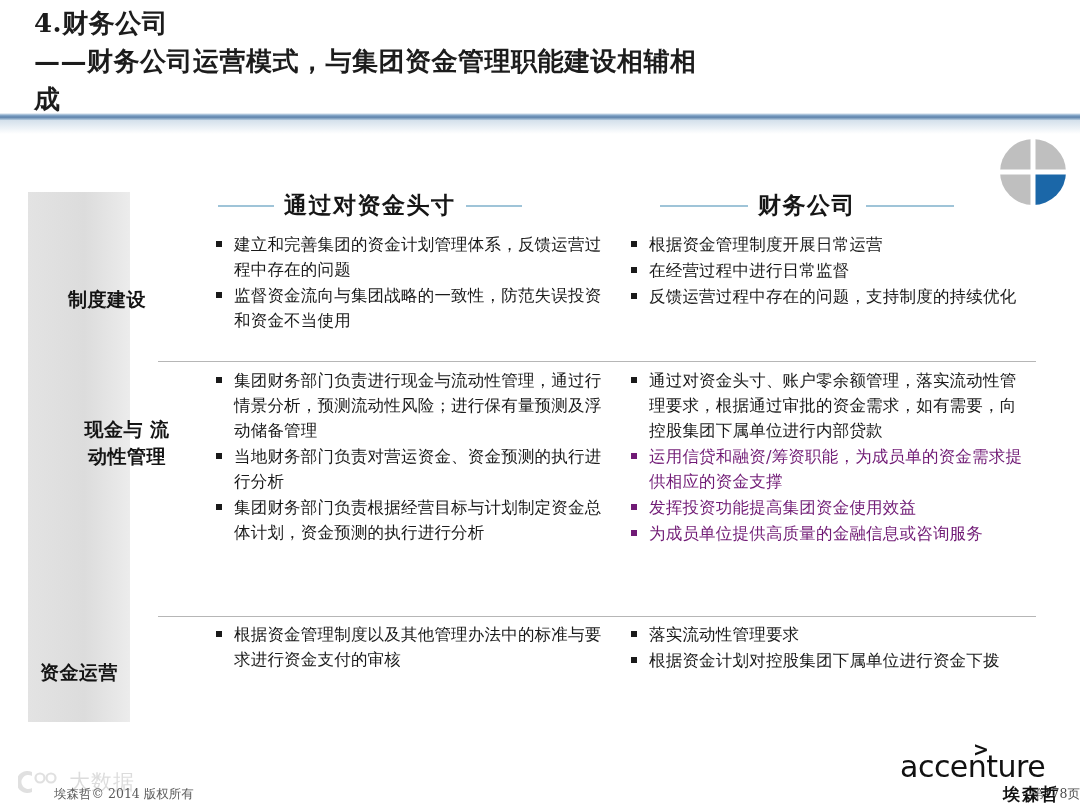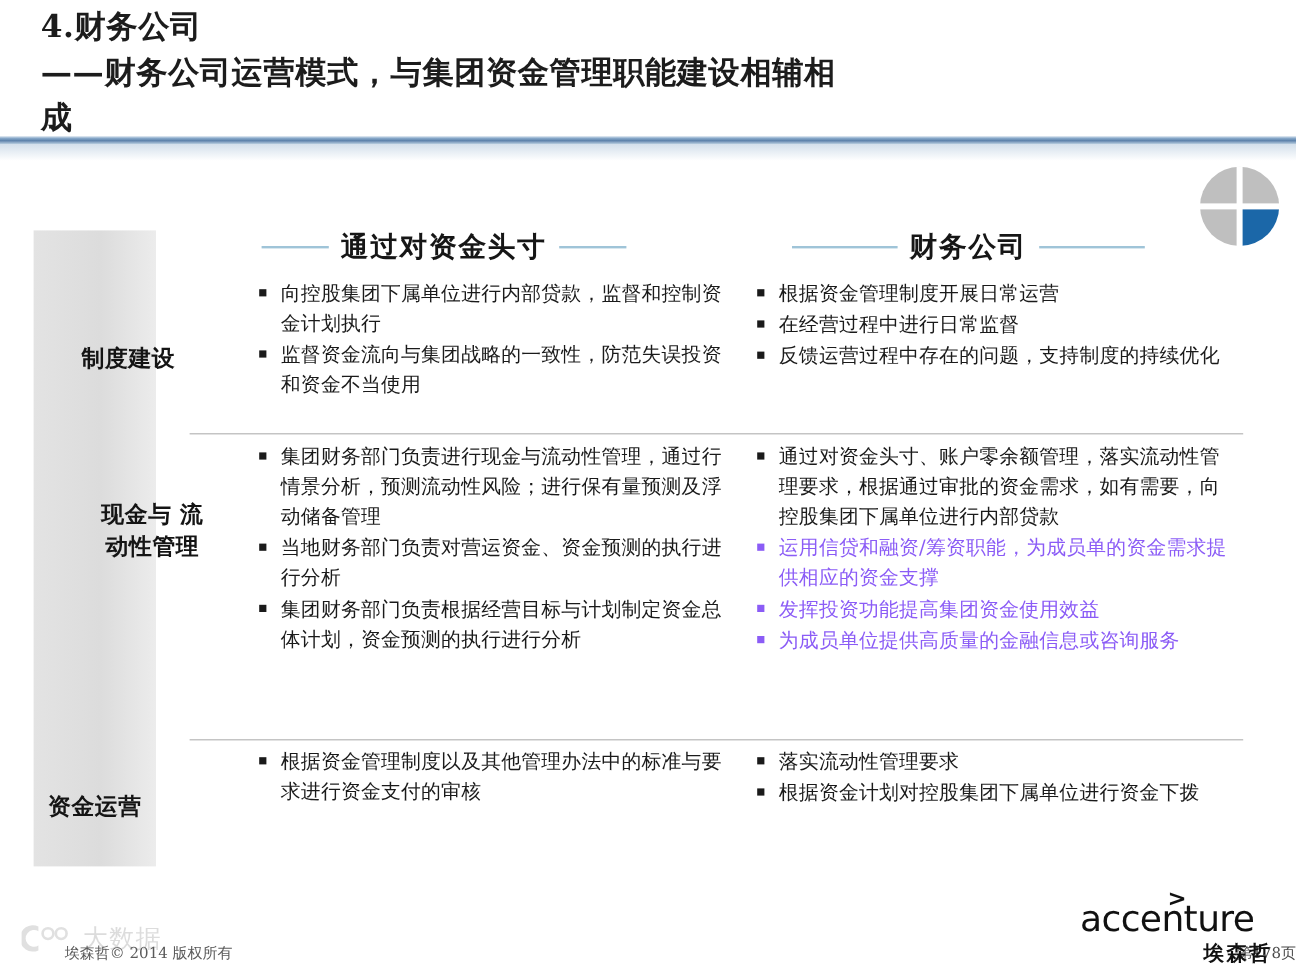--- a/index.html
+++ b/index.html
@@ -148,21 +148,21 @@
   ul.bullets li::before {
     content: "";
     position: absolute;
     left: 3px;
     top: 9px;
     width: 6px;
     height: 6px;
     background: currentColor;
   }
   ul.bullets li.accent {
-    color: #8b5cf6;
+    color: #701a75;
   }
 
   
   .row-sep {
     position: absolute;
     left: 158px;
     width: 878px;
     height: 1px;
     background: #b6b6b6;
   }
@@ -281,21 +281,21 @@
   <div class="rule post"></div>
 </div>
 
 <div class="row-sep" id="sep-1"></div>
 <div class="row-sep" id="sep-2"></div>
 
 <div class="row" id="row-0">
   <div class="row-label">制度建设</div>
   <div class="col col-left">
     <ul class="bullets">
-        <li>向控股集团下属单位进行内部贷款，监督和控制资金计划执行</li>
+        <li>建立和完善集团的资金计划管理体系，反馈运营过程中存在的问题</li>
         <li>监督资金流向与集团战略的一致性，防范失误投资和资金不当使用</li>
       </ul>
   </div>
   <div class="col col-right">
     <ul class="bullets">
         <li>根据资金管理制度开展日常运营</li>
         <li>在经营过程中进行日常监督</li>
         <li>反馈运营过程中存在的问题，支持制度的持续优化</li>
       </ul>
   </div>

